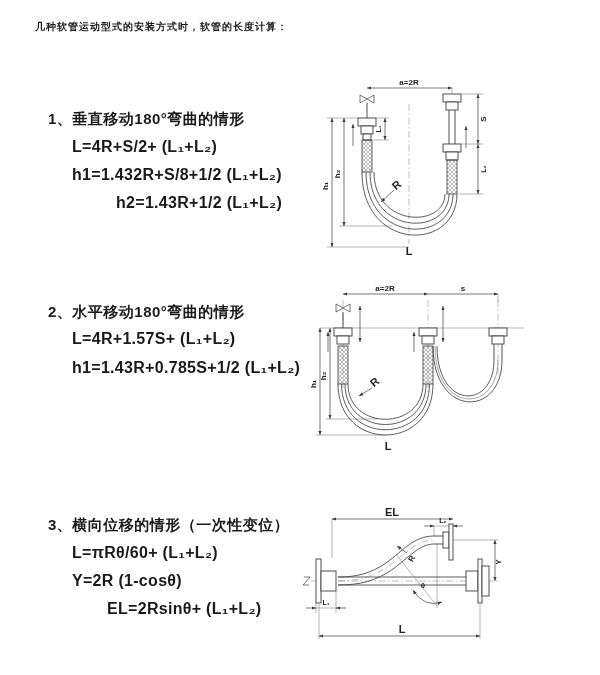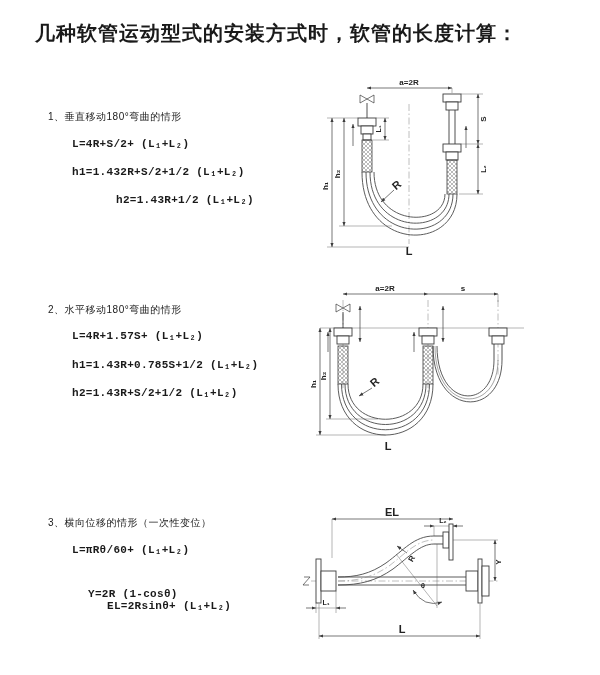--- a/index.html
+++ b/index.html
@@ -1,50 +1,49 @@
 <!DOCTYPE html>
 <html><head>
 <meta charset="utf-8">
 <style>
   html,body{margin:0;padding:0;background:#fff;}
   .page{position:relative;width:600px;height:675px;background:#ffffff;overflow:hidden;
         font-family:"Liberation Sans",sans-serif;color:#1a1a1a;}
-  .title{position:absolute;left:35px;top:20px;font-size:20px;font-weight:bold;letter-spacing:1px;white-space:nowrap;}
-  .sec-heading{position:absolute;font-size:10px;font-weight:normal;letter-spacing:0.5px;white-space:nowrap;}
-  .formula{position:absolute;font-size:11px;font-weight:bold;letter-spacing:0.3px;white-space:nowrap;font-family:Liberation Mono, monospace;}
+  .title{position:absolute;left:35px;top:20px;font-size:10px;font-weight:bold;letter-spacing:1px;white-space:nowrap;}
+  .sec-heading{position:absolute;font-size:15px;font-weight:bold;letter-spacing:0.5px;white-space:nowrap;}
+  .formula{position:absolute;font-size:16px;font-weight:bold;letter-spacing:0.3px;white-space:nowrap;}
   svg.diagram{position:absolute;overflow:visible;}
   svg .dim{stroke:#3c3c3c;stroke-width:0.7;fill:none;}
   svg .thin{stroke:#5a5a5a;stroke-width:0.45;}
   svg .pipe{stroke:#3c3c3c;stroke-width:0.9;fill:#ffffff;}
   svg .hose{stroke:#4a4a4a;stroke-width:0.9;fill:none;}
   svg .cl{stroke:#8a8a8a;stroke-width:0.55;fill:none;stroke-dasharray:7 2.5 1.5 2.5;}
   svg text.dl{font-size:8px;font-weight:bold;fill:#222;font-family:"Liberation Sans",sans-serif;}
   svg text.big{font-size:11px;}
   svg text.sm{font-size:7px;}
 </style>
 </head>
 <body>
 
 <div class="page">
 
   <div class="title">几种软管运动型式的安装方式时，软管的长度计算：</div>
 
   <div class="sec-heading" style="left:48px;top:110px;">1、垂直移动180°弯曲的情形</div>
   <div class="formula" style="left:72px;top:138px;">L=4R+S/2+ (L₁+L₂)</div>
-  <div class="formula" style="left:72px;top:166px;">h1=1.432R+S/2+1/2 (L₁+L₂)</div>
+  <div class="formula" style="left:72px;top:166px;">h1=1.432R+S/8+1/2 (L₁+L₂)</div>
   <div class="formula" style="left:72px;top:194px;margin-left:44px;">h2=1.43R+1/2 (L₁+L₂)</div>
 
   <div class="sec-heading" style="left:48px;top:303px;">2、水平移动180°弯曲的情形</div>
   <div class="formula" style="left:72px;top:330px;text-align:center;">L=4R+1.57S+ (L₁+L₂)</div>
   <div class="formula" style="left:72px;top:359px;">h1=1.43R+0.785S+1/2 (L₁+L₂)</div>
-  <div class="formula" style="left:72px;top:387px;">h2=1.43R+S/2+1/2 (L₁+L₂)</div>
 
   <div class="sec-heading" style="left:48px;top:516px;text-align:center;">3、横向位移的情形（一次性变位）</div>
   <div class="formula" style="left:72px;top:544px;">L=πRθ/60+ (L₁+L₂)</div>
-  <div class="formula" style="left:72px;top:588px;margin-left:16px;">Y=2R (1-cosθ)</div>
+  <div class="formula" style="left:72px;top:572px;">Y=2R (1-cosθ)</div>
   <div class="formula" style="left:72px;top:600px;margin-left:35px;">EL=2Rsinθ+ (L₁+L₂)</div>
 
   <svg class="diagram" style="left:310px;top:74px;" width="215" height="185" viewBox="0 0 215 185">
     <defs>
       <marker id="ar1" viewBox="0 0 10 10" refX="9" refY="5" markerWidth="7" markerHeight="7" orient="auto-start-reverse">
         <path d="M0,1.5 L9,5 L0,8.5 z" fill="#3c3c3c"></path>
       </marker>
       <pattern id="br1" width="4" height="4" patternUnits="userSpaceOnUse">
         <path d="M0,4 L4,0 M0,0 L4,4" stroke="#777" stroke-width="0.5"></path>
       </pattern>

